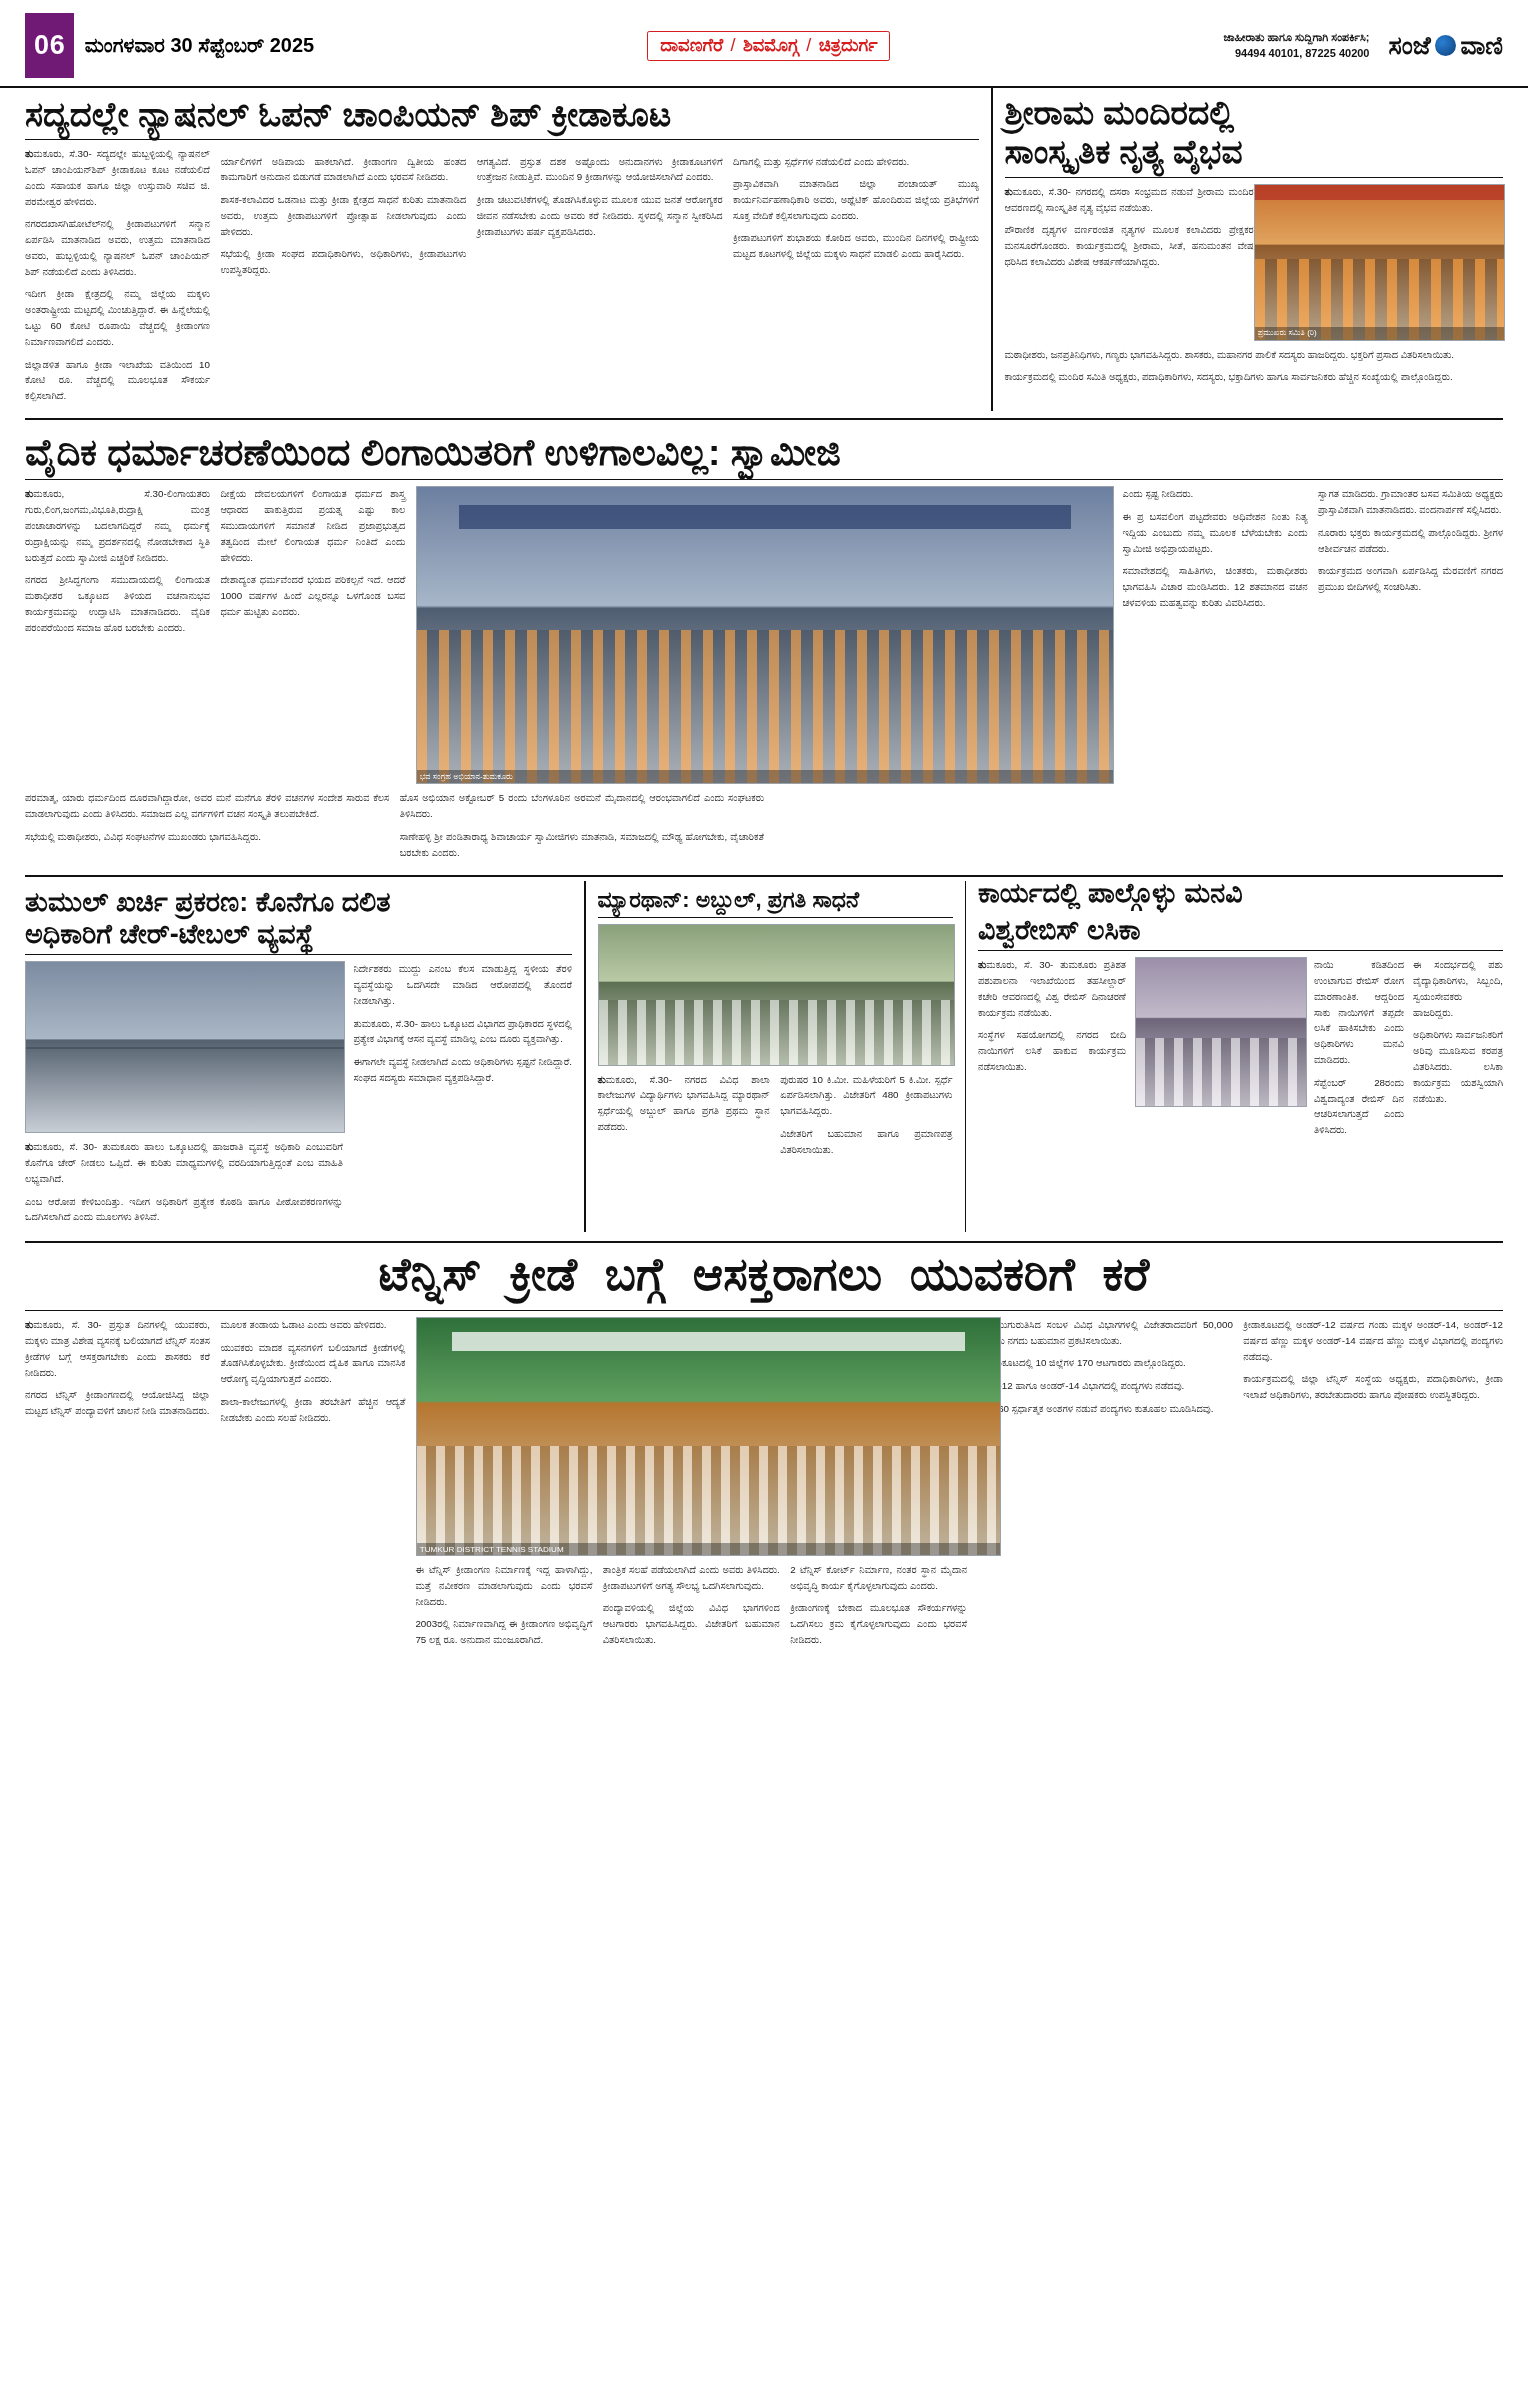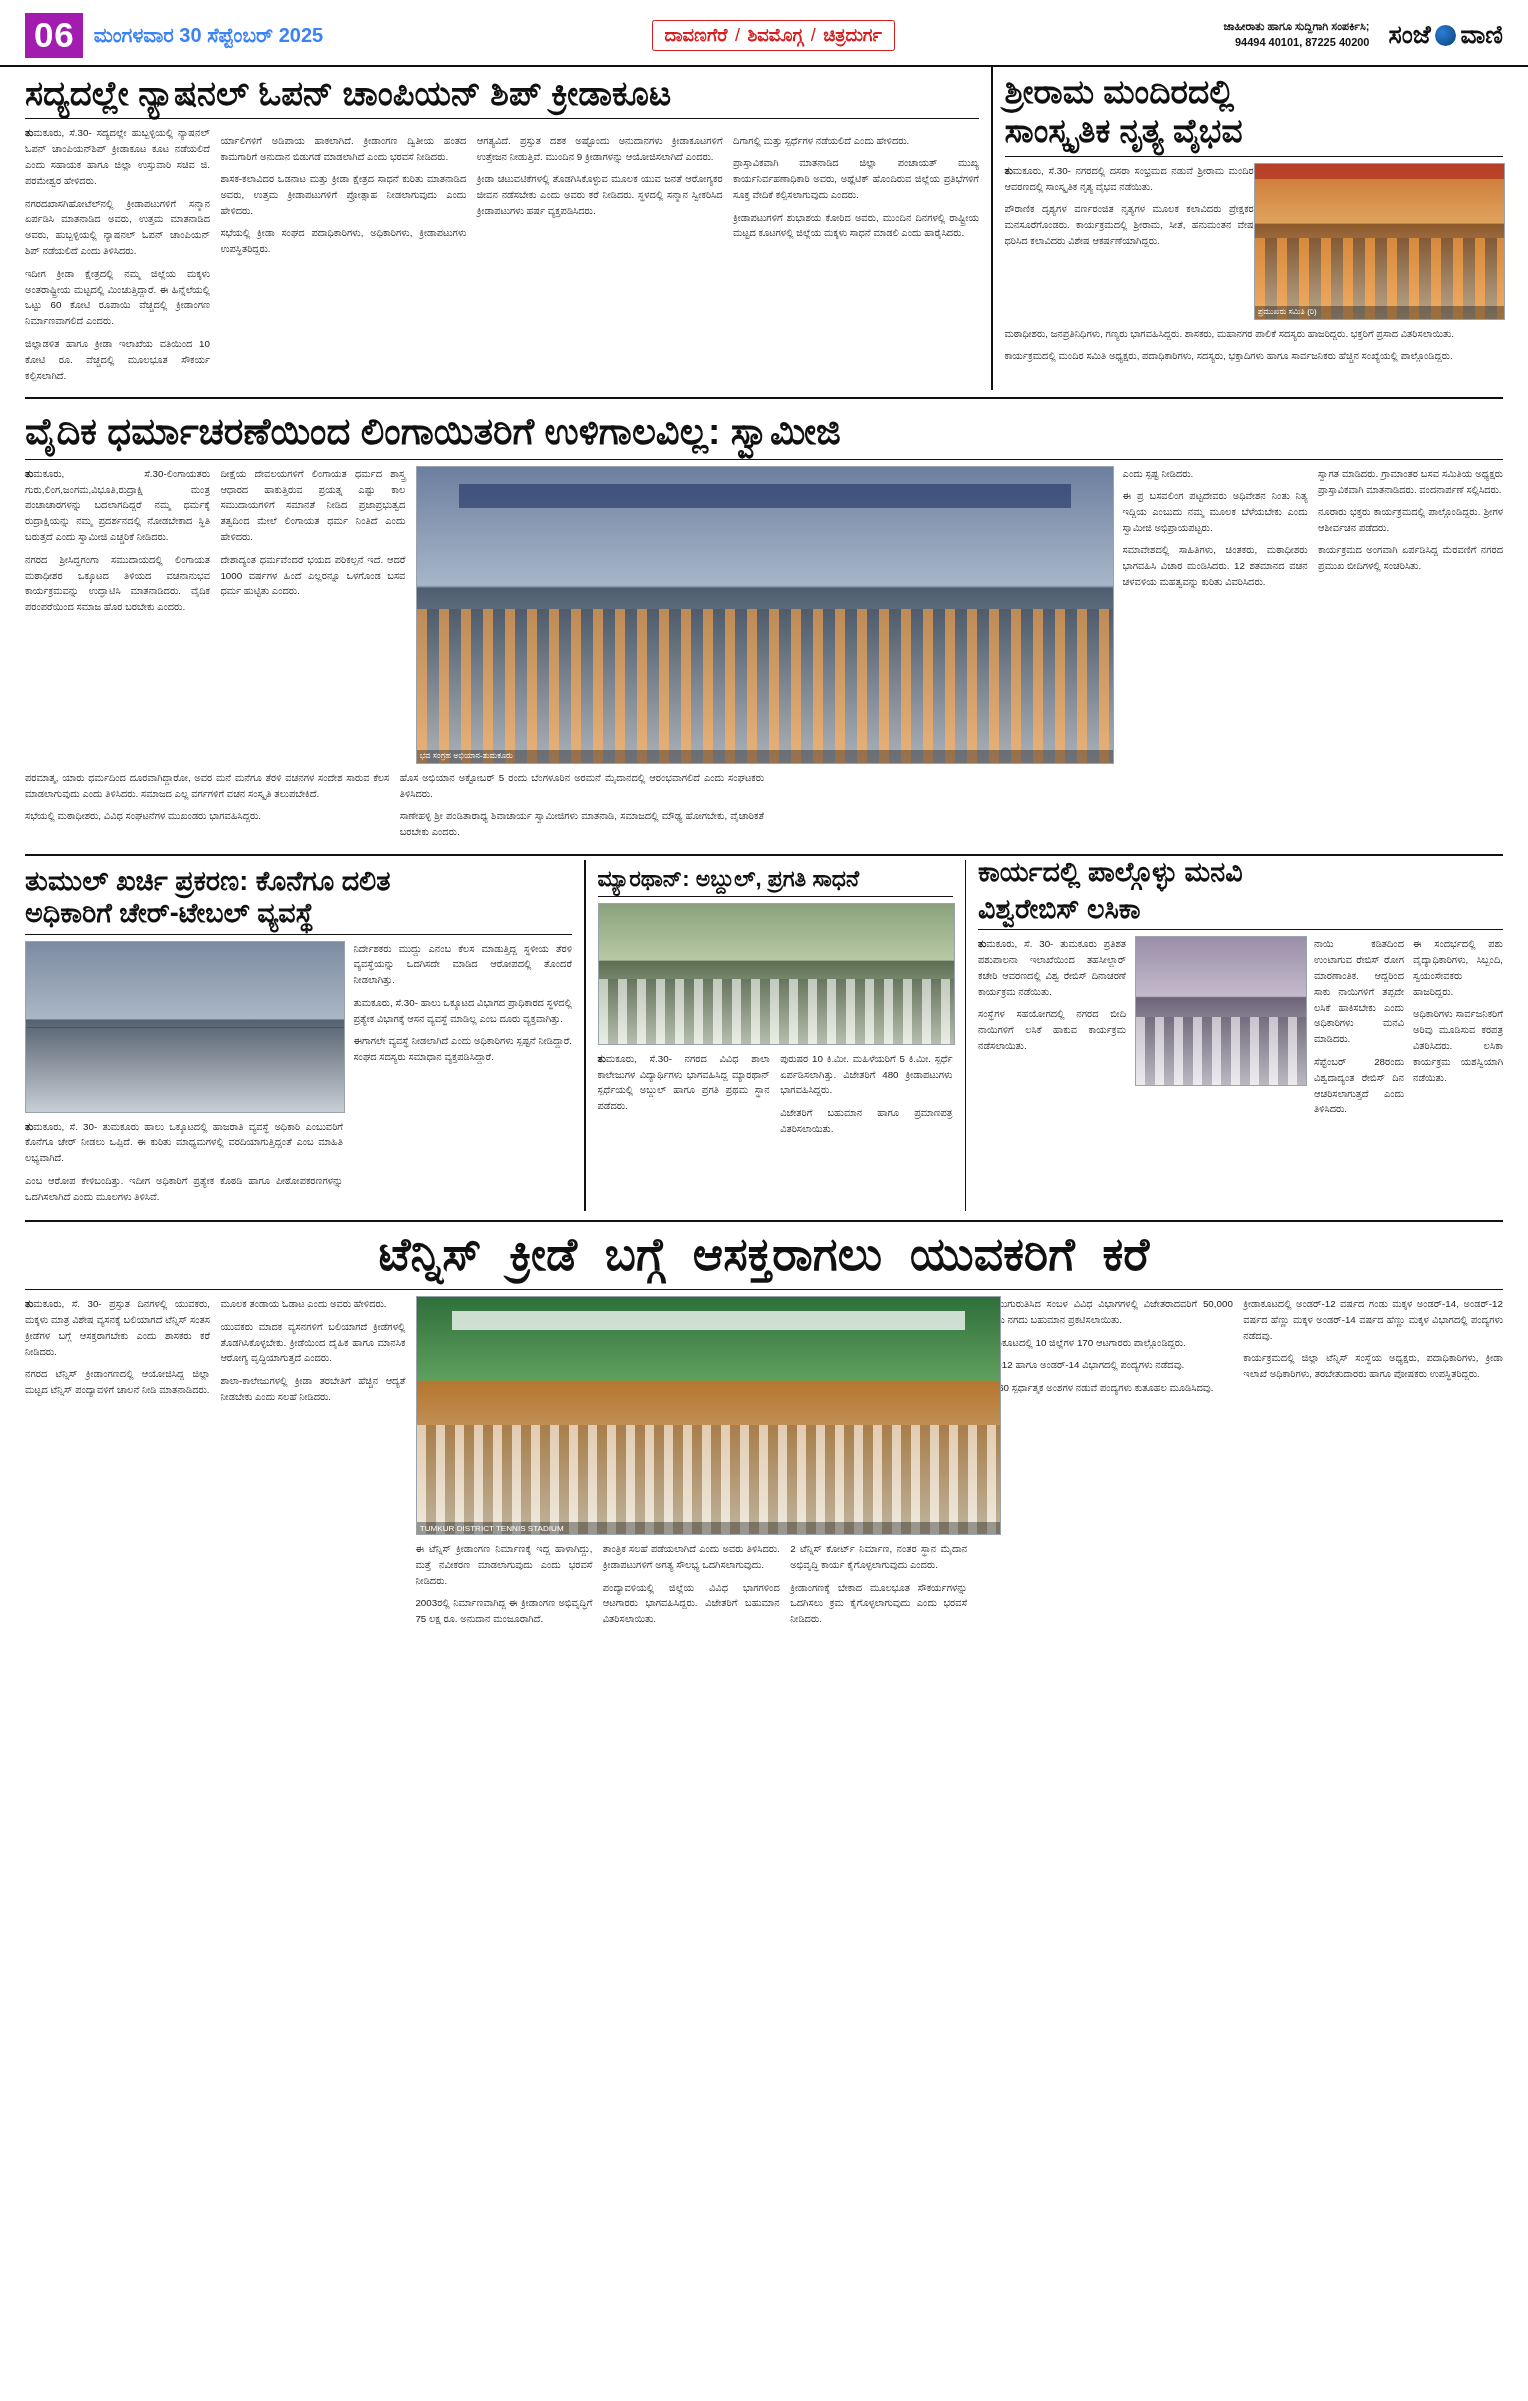--- a/index.html
+++ b/index.html
@@ -21,24 +21,24 @@
   
   .masthead{
     display:flex;
     align-items:center;
     justify-content:space-between;
     padding:13.3px 25px 7.4px 25px;
     border-bottom:2.2px solid #111;
   }
   .mh-left{display:flex;align-items:center;gap:10.4px;}
   .pagenum{
-    background:#a21caf;color:#fff;font-weight:bold;font-size:35px;
-    padding:2px 9px;line-height:1.15;letter-spacing:0.7px;
-  }
-  .mh-date{font-size:20px;font-weight:bold;color:#3b82f6;}
+    background:#701a75;color:#fff;font-weight:bold;font-size:27px;
+    padding:17px 9px;line-height:1.15;letter-spacing:0.7px;
+  }
+  .mh-date{font-size:20px;font-weight:bold;color:#000000;}
   .mh-center{
     display:flex;align-items:center;gap:7.4px;
     border:1.5px solid #d61c1c;padding:3.7px 12px;border-radius:2.2px;
     color:#d61c1c;font-size:18px;font-weight:bold;
   }
   .mh-center .sep{color:#d61c1c;font-weight:normal;}
   .mh-right{display:flex;align-items:center;gap:19px;}
   .contact{font-size:11px;line-height:1.45;text-align:right;color:#111;font-weight:bold;}
   .brand{
     display:flex;align-items:center;gap:4.4px;font-size:25px;font-weight:bold;color:#111;

